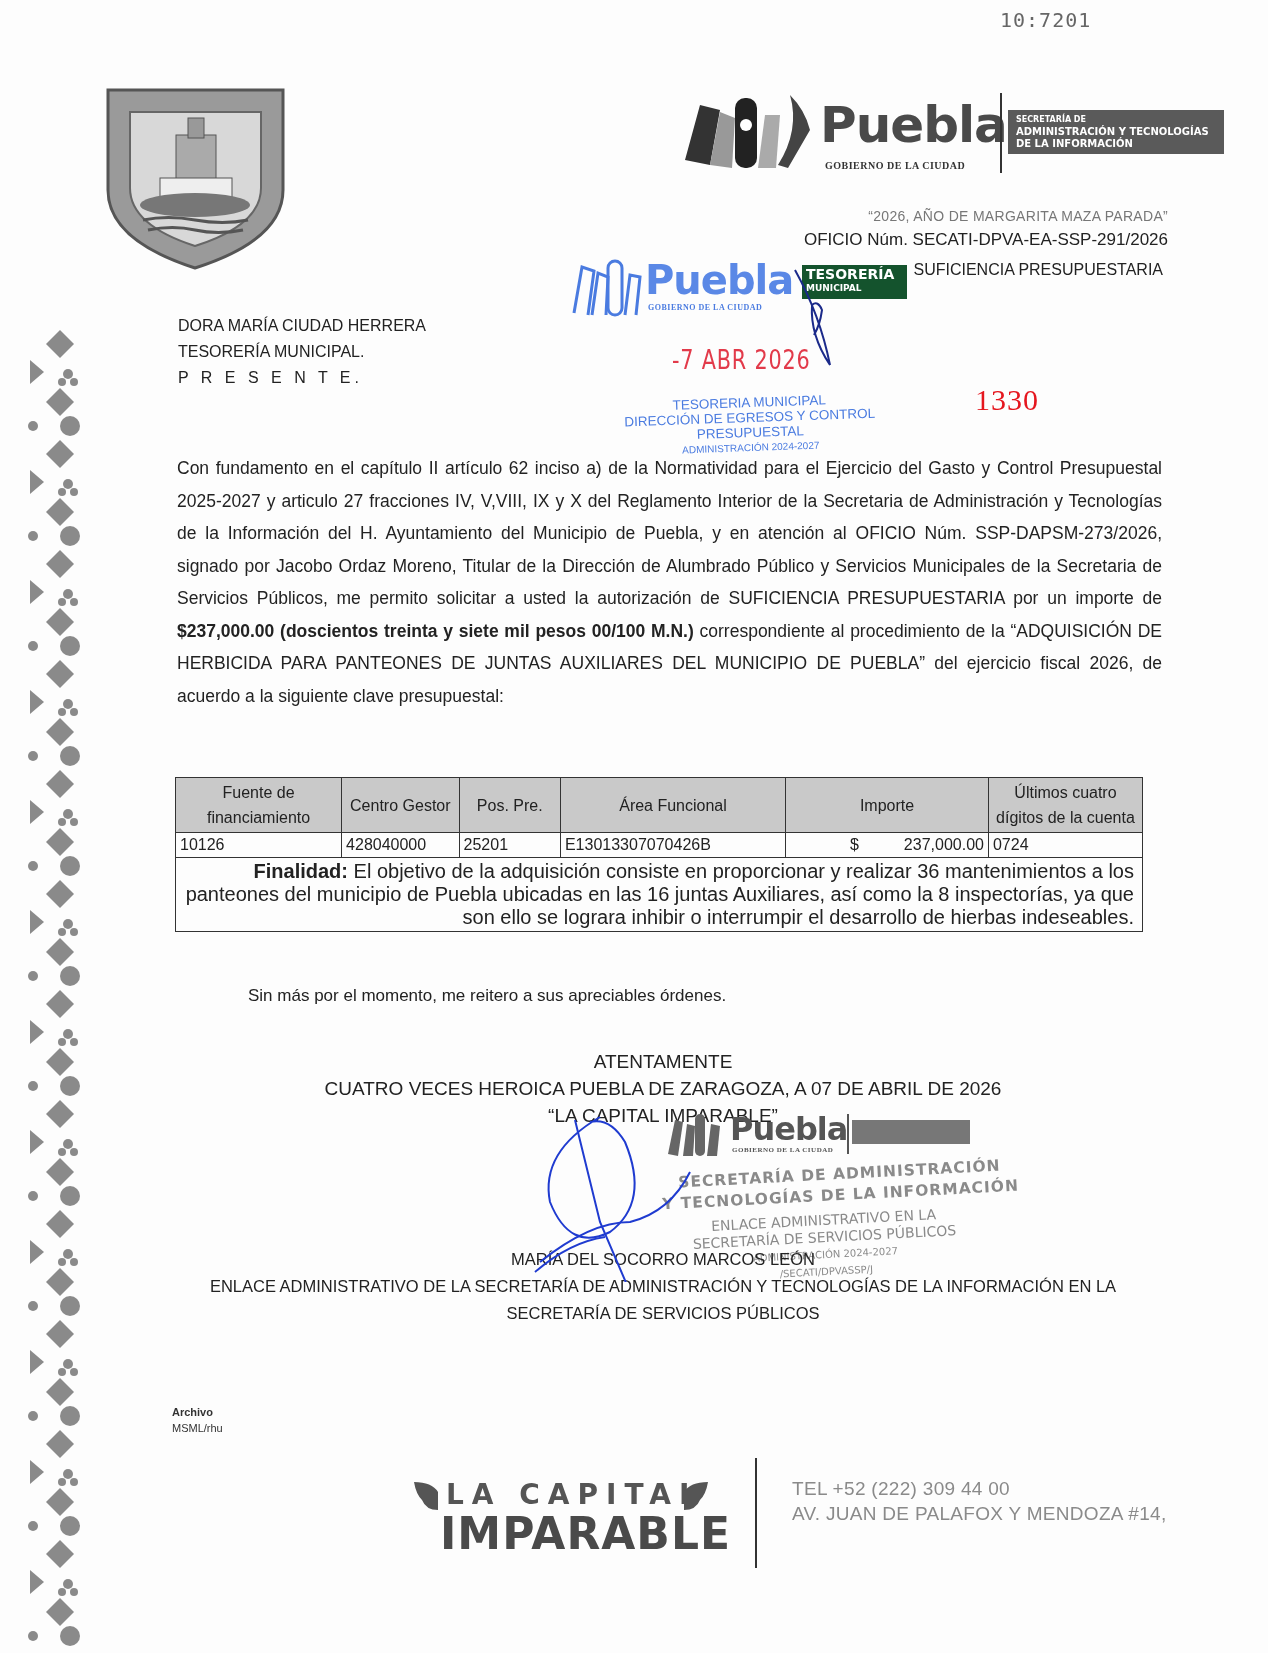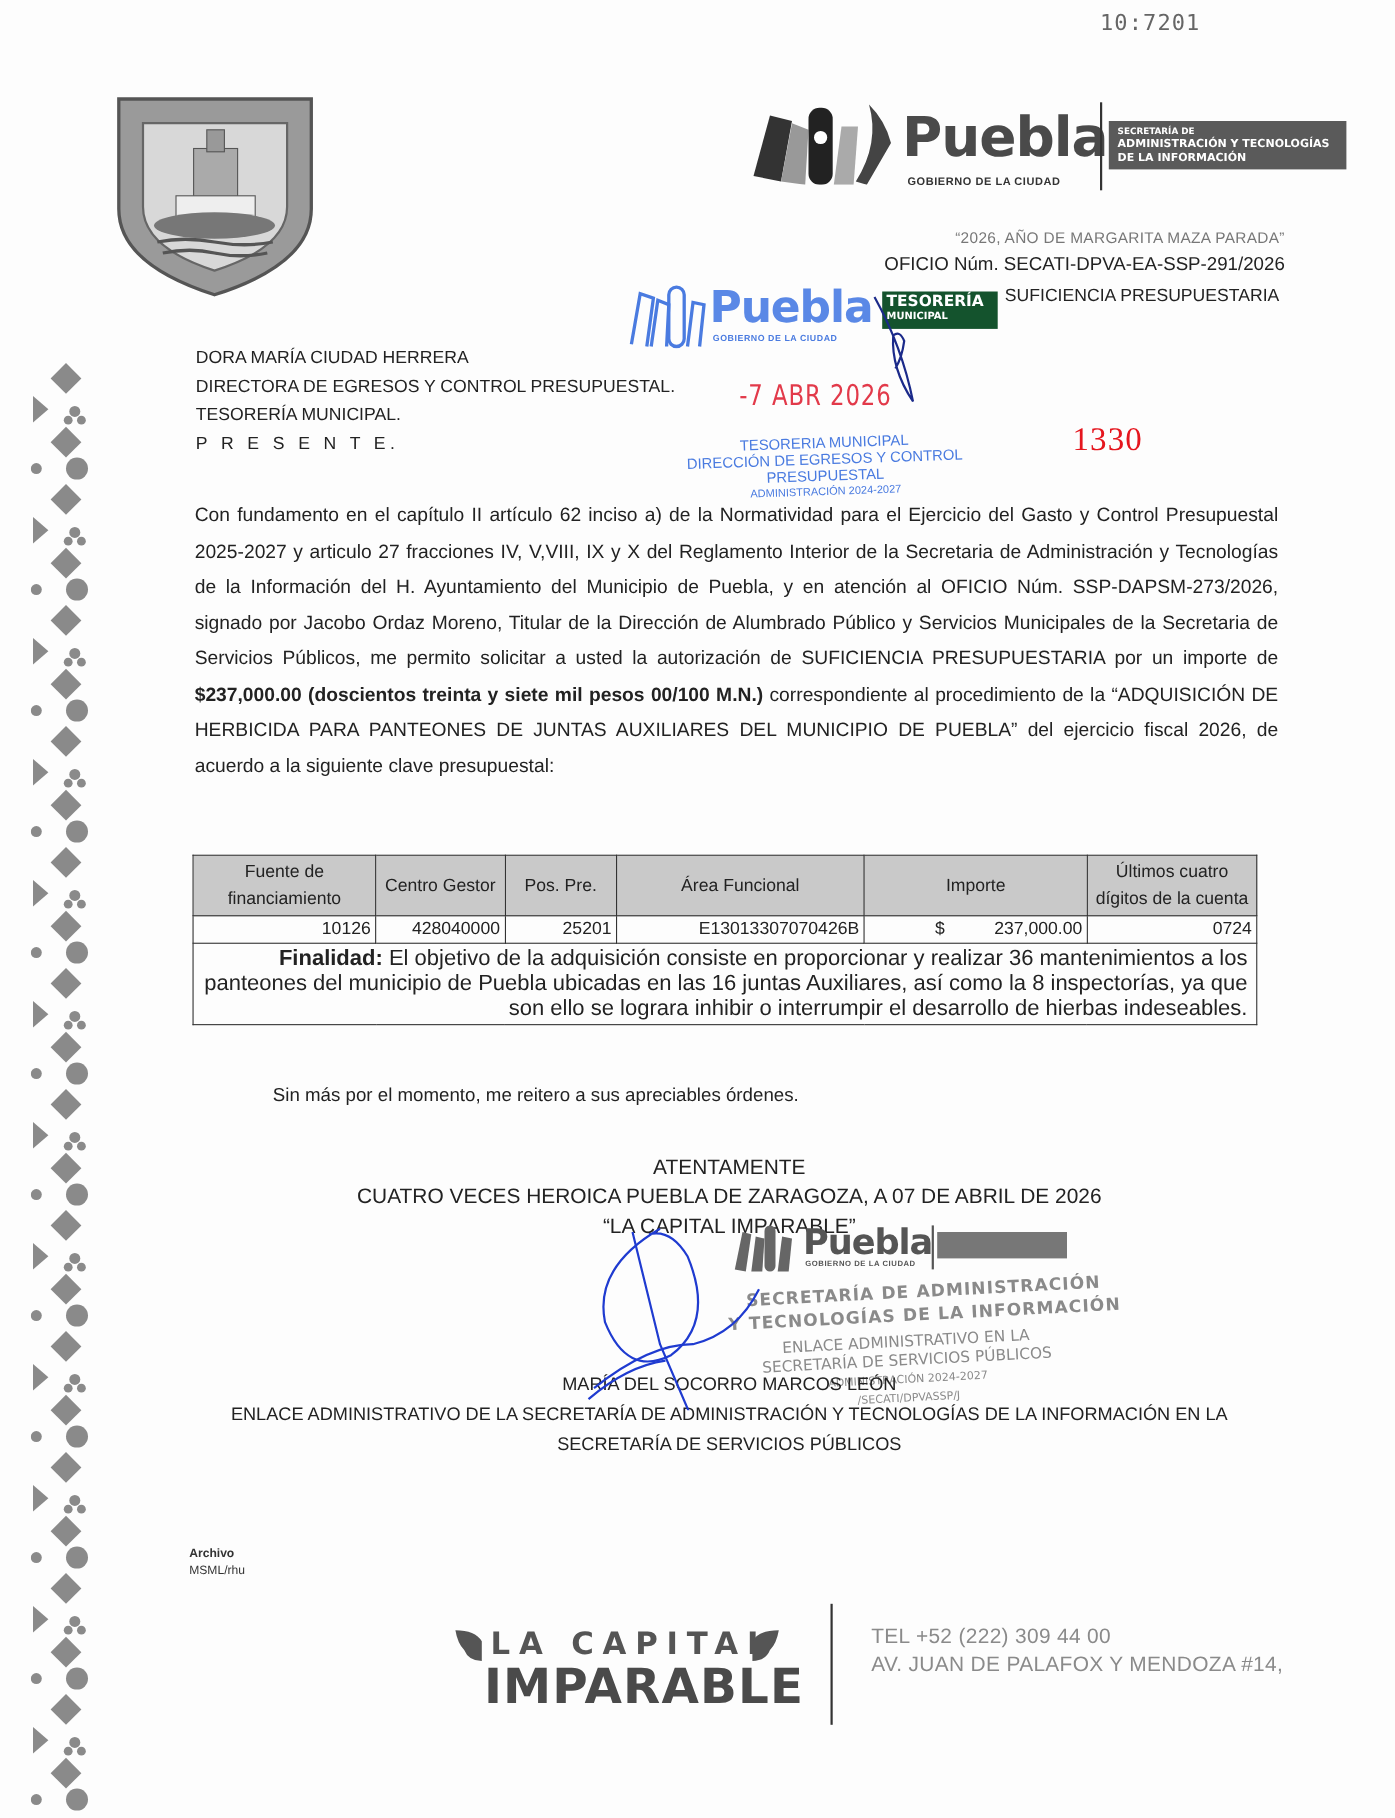--- a/index.html
+++ b/index.html
@@ -8,37 +8,37 @@
     background:#fdfdfd; color:#1c1c1c;
     font-family:"Liberation Sans", "DejaVu Sans", sans-serif;
   }
   .abs { position:absolute; }
   
   .border-strip { left:28px; top:330px; width:56px; height:1320px; }
   .hand-number { left:1000px; top:8px; font-family:"DejaVu Sans Mono", monospace; font-size:20px; color:#666; letter-spacing:1px; }
   .shield { left:98px; top:80px; width:195px; height:190px; }
   .header-logo { left:680px; top:88px; width:555px; height:92px; }
   .puebla-word { font-family:"DejaVu Sans", sans-serif; font-weight:bold; font-size:50px; color:#4a4a4a; letter-spacing:-1px; }
-  .gob-ciudad { font-family:Liberation Sans, sans-serif; font-weight:bold; font-size:10px; color:#333; letter-spacing:0.5px; }
+  .gob-ciudad { font-family:Liberation Serif, serif; font-weight:bold; font-size:10px; color:#333; letter-spacing:0.5px; }
   .sec-box { background:#5a5a5a; color:#fff; font-family:"DejaVu Sans", sans-serif; font-weight:bold; padding:4px 8px; line-height:12px; }
   .year-motto { right:100px; top:208px; font-size:14px; color:#777; letter-spacing:0.3px; }
   .oficio-num { right:100px; top:230px; font-size:17px; color:#222; }
   .oficio-type { right:105px; top:261px; font-size:16px; color:#222; }
   .recipient { left:178px; top:313px; font-size:16px; line-height:26px; color:#222; }
   .recipient .presente { letter-spacing:4px; }
   .stamp-blue { color:#3c6fd1; }
   .stamp-tesoreria { left:570px; top:255px; width:350px; height:70px; }
   .stamp-date { left:672px; top:345px; font-family:"DejaVu Sans", sans-serif; font-size:26px; color:#e23a4a; transform:scaleX(0.8); transform-origin:left; letter-spacing:1px; }
   .stamp-dept { left:600px; top:395px; width:300px; text-align:center; font-size:13.5px; line-height:15px; color:#4a7be0; transform:rotate(-2deg); }
   .stamp-folio { left:975px; top:383px; font-family:"Liberation Serif", serif; font-size:30px; color:#e5161e; letter-spacing:1px; }
   .body-text { left:177px; top:452px; width:985px; font-size:17.5px; line-height:32.5px; color:#222; text-align:justify; }
   .body-text b { font-weight:normal; }
   .budget-table { left:175px; top:777px; width:968px; border-collapse:collapse; font-size:16px; color:#222; }
   .budget-table th { background:#c9c9c9; font-weight:normal; border:1px solid #333; padding:2px 4px; line-height:25px; text-align:center; }
-  .budget-table td { border:1px solid #333; text-align:right; padding:1px 4px; line-height:22px; }
+  .budget-table td { border:1px solid #333; text-align:left; padding:1px 4px; line-height:22px; }
   .budget-table td.finalidad { text-align:right; font-size:20px; line-height:23px; padding:2px 8px; }
   .budget-table td.importe { text-align:right; }
   .importe-sign { float:left; padding-left:60px; }
   .closing { left:248px; top:986px; font-size:17px; color:#222; }
   .sig-block { left:178px; top:1048px; width:970px; text-align:center; font-size:19px; line-height:27px; color:#222; }
   .sig-name { left:178px; top:1246px; width:970px; text-align:center; font-size:16.5px; line-height:27px; color:#222; }
   .stamp-sec { left:660px; top:1112px; width:360px; height:150px; }
   .stamp-sec-text { font-family:"DejaVu Sans", sans-serif; color:#8a8a8a; text-align:center; transform:rotate(-3deg); }
   .archivo { left:172px; top:1404px; font-size:11px; line-height:16px; color:#333; }
   .footer-logo { left:412px; top:1478px; width:310px; }
@@ -132,21 +132,20 @@
   <div>PRESUPUESTAL</div>
   <div style="font-size:10px">ADMINISTRACIÓN 2024-2027</div>
 </div>
 <svg class="abs" style="left:790px;top:265px;width:50px;height:110px" viewBox="0 0 50 110">
   <path d="M5,5 Q30,50 40,100 Q20,70 22,40 Q28,35 32,45 Q30,60 24,70" stroke="#1b2a8a" stroke-width="2" fill="none"></path>
 </svg>
 <div class="abs stamp-folio">1330</div>
 
 <div class="abs recipient">
   <div>DORA MARÍA CIUDAD HERRERA</div>
-  <div>DIRECTORA DE EGRESOS Y CONTROL PRESUPUESTAL.</div>
   <div>TESORERÍA MUNICIPAL.</div>
   <div class="presente">P R E S E N T E.</div>
 </div>
 
 <div class="abs body-text"><span>Con fundamento en el capítulo II artículo 62 inciso a) de la Normatividad para el Ejercicio del Gasto y Control Presupuestal 2025-2027 y articulo 27 fracciones IV, V,VIII, IX y X del Reglamento Interior de la Secretaria de Administración y Tecnologías de la Información del H. Ayuntamiento del Municipio de Puebla, y en atención al </span><b>OFICIO Núm. SSP-DAPSM-273/2026</b><span>, signado por Jacobo Ordaz Moreno, Titular de la Dirección de Alumbrado Público y Servicios Municipales de la Secretaria de Servicios Públicos, me permito solicitar a usted la autorización de </span><b>SUFICIENCIA PRESUPUESTARIA</b><span>  por un importe de </span><b style="font-weight:bold">$237,000.00</b> <b style="font-weight:bold">(doscientos treinta y siete mil pesos 00/100 M.N.)</b><span> correspondiente al procedimiento de la </span><b>“ADQUISICIÓN DE HERBICIDA PARA PANTEONES DE JUNTAS AUXILIARES DEL MUNICIPIO DE PUEBLA”</b><span> del ejercicio fiscal 2026, de acuerdo a la siguiente  clave presupuestal:</span></div>
 
 <table class="abs budget-table">
   <thead>
     <tr>
       <th style="width:160px">Fuente de financiamiento</th>

